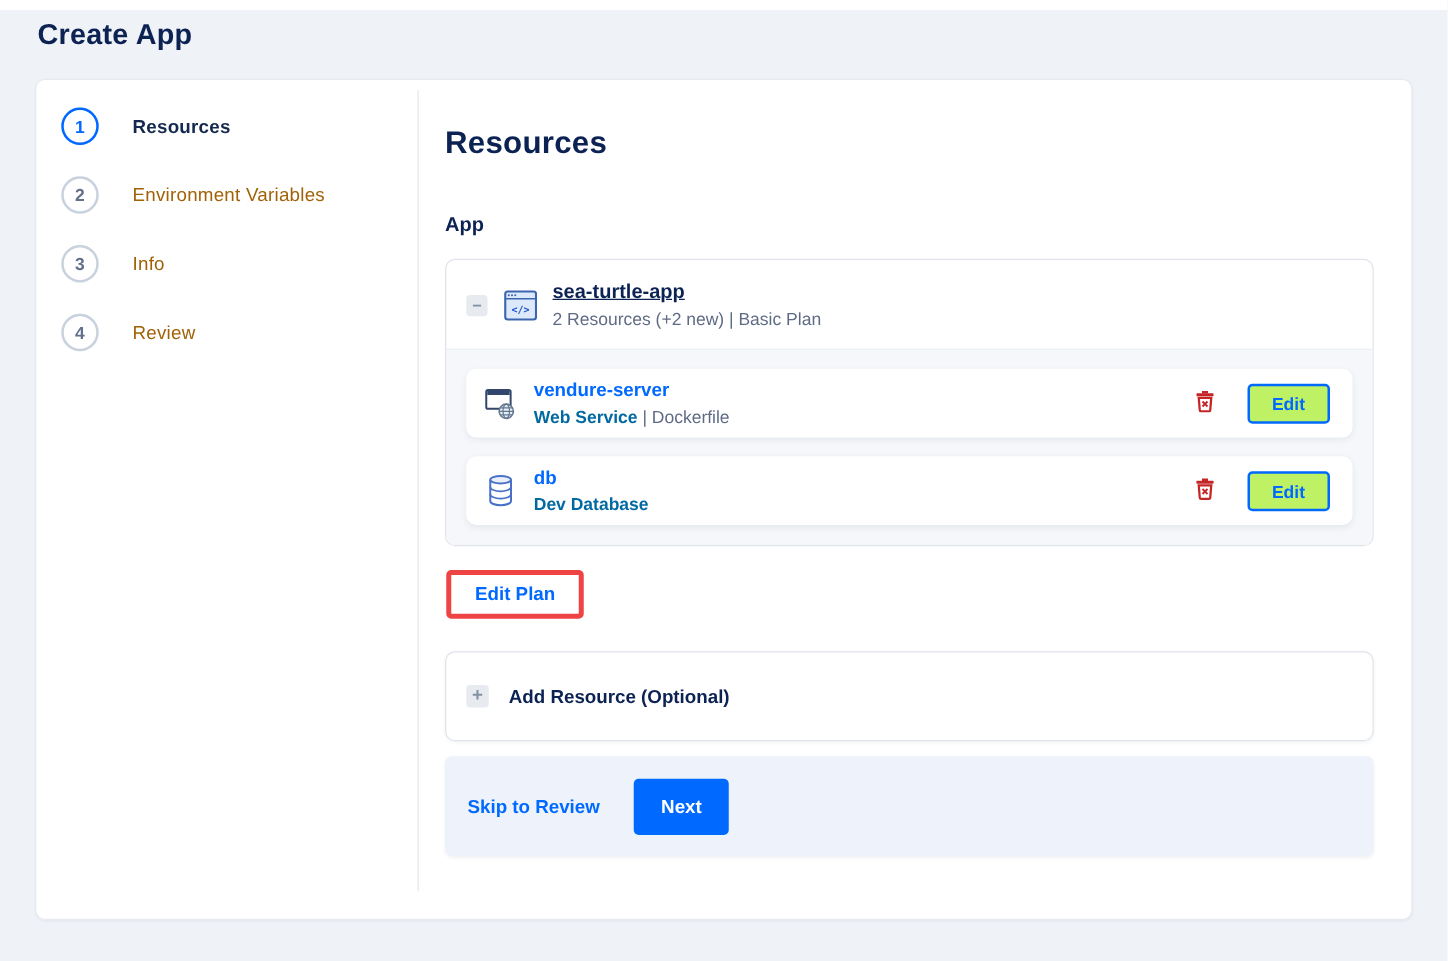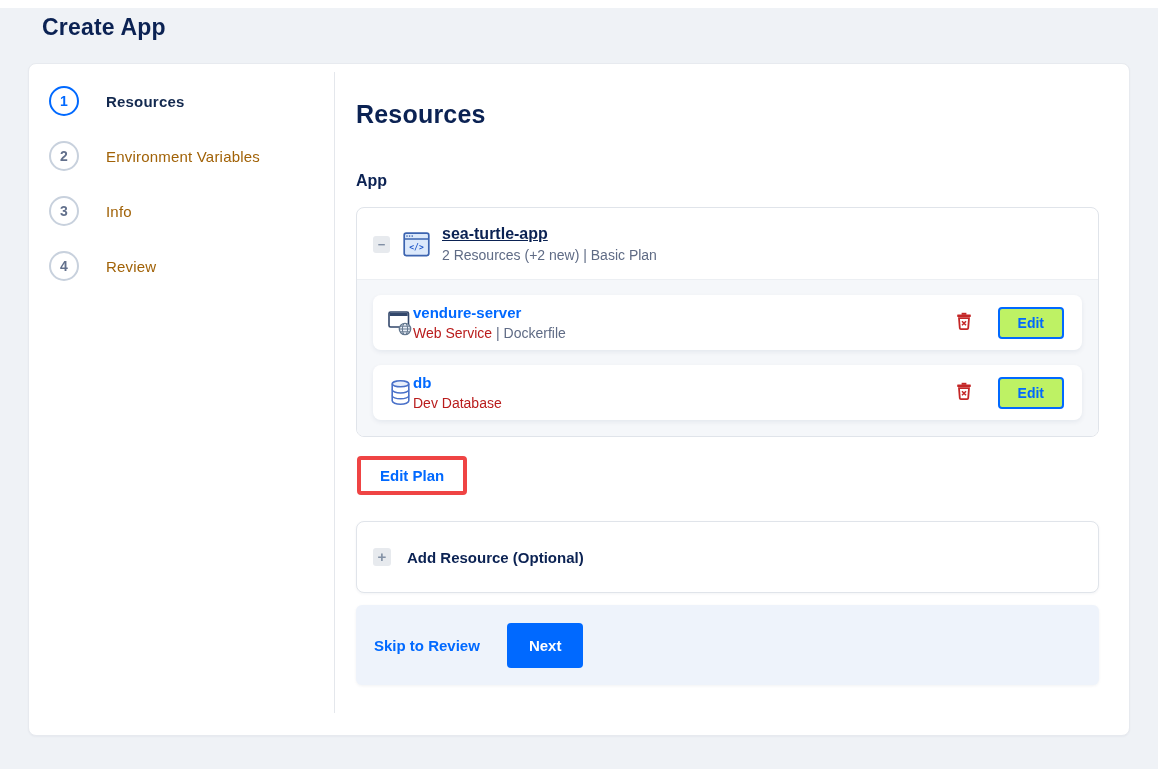--- a/index.html
+++ b/index.html
@@ -4,21 +4,21 @@
 <style>
   * { box-sizing: border-box; margin: 0; padding: 0; }
   html,body { width:1158px; height:769px; }
   body {
     background:#eff2f6;
     font-family:"Liberation Sans", sans-serif;
     color:#031b4e;
     overflow:hidden;
   }
   .top-strip { height:8px; background:#ffffff; }
-  .page-header { padding:6px 0 12px 42px; }
+  .page-header { padding:6px 0 12px 30px; }
   .page-title { font-size:23px; font-weight:700; color:#0b2253; letter-spacing:.2px; }
 
   .main-card {
     position:relative;
     margin:10px 28px 0 28px;
     height:673px;
     background:#ffffff;
     border:1px solid #e7eaef;
     border-radius:8px;
     box-shadow:0 1px 2px rgba(16,36,74,.04);
@@ -71,24 +71,24 @@
 
   .resource-row {
     display:flex; align-items:center;
     background:#ffffff; border-radius:8px;
     box-shadow:0 2px 5px rgba(20,40,80,.07);
     padding:9px 18px 9px 14px; height:55px;
     margin-bottom:15px;
   }
   .resource-row:last-child { margin-bottom:0;align-items:center; }
   .res-icon { flex:0 0 auto; display:flex; width:26px; justify-content:center; }
-  .res-text { }
+  .res-text { margin-left:14px; }
   .res-name { font-size:15px; font-weight:700; color:#0069ff; text-decoration:none; display:inline-block; }
   .res-sub { margin-top:3px; font-size:14px; }
-  .res-type { font-weight:400; color:#b91c1c; }
+  .res-type { font-weight:700; color:#0369a1; }
   .res-sep, .res-detail { color:#5f6b85; }
   .row-spacer { flex:1; }
   .trash-btn { background:none; border:none; cursor:pointer; padding:2px; display:flex; }
   .btn-outline {
     margin-left:24px;
     background:#bef264; border:2px solid #0069ff; border-radius:4px;
     color:#0069ff; font-weight:700; font-size:14px;
     padding:6px 18px; cursor:pointer; font-family:inherit;
   }
   .edit-plan-btn {

